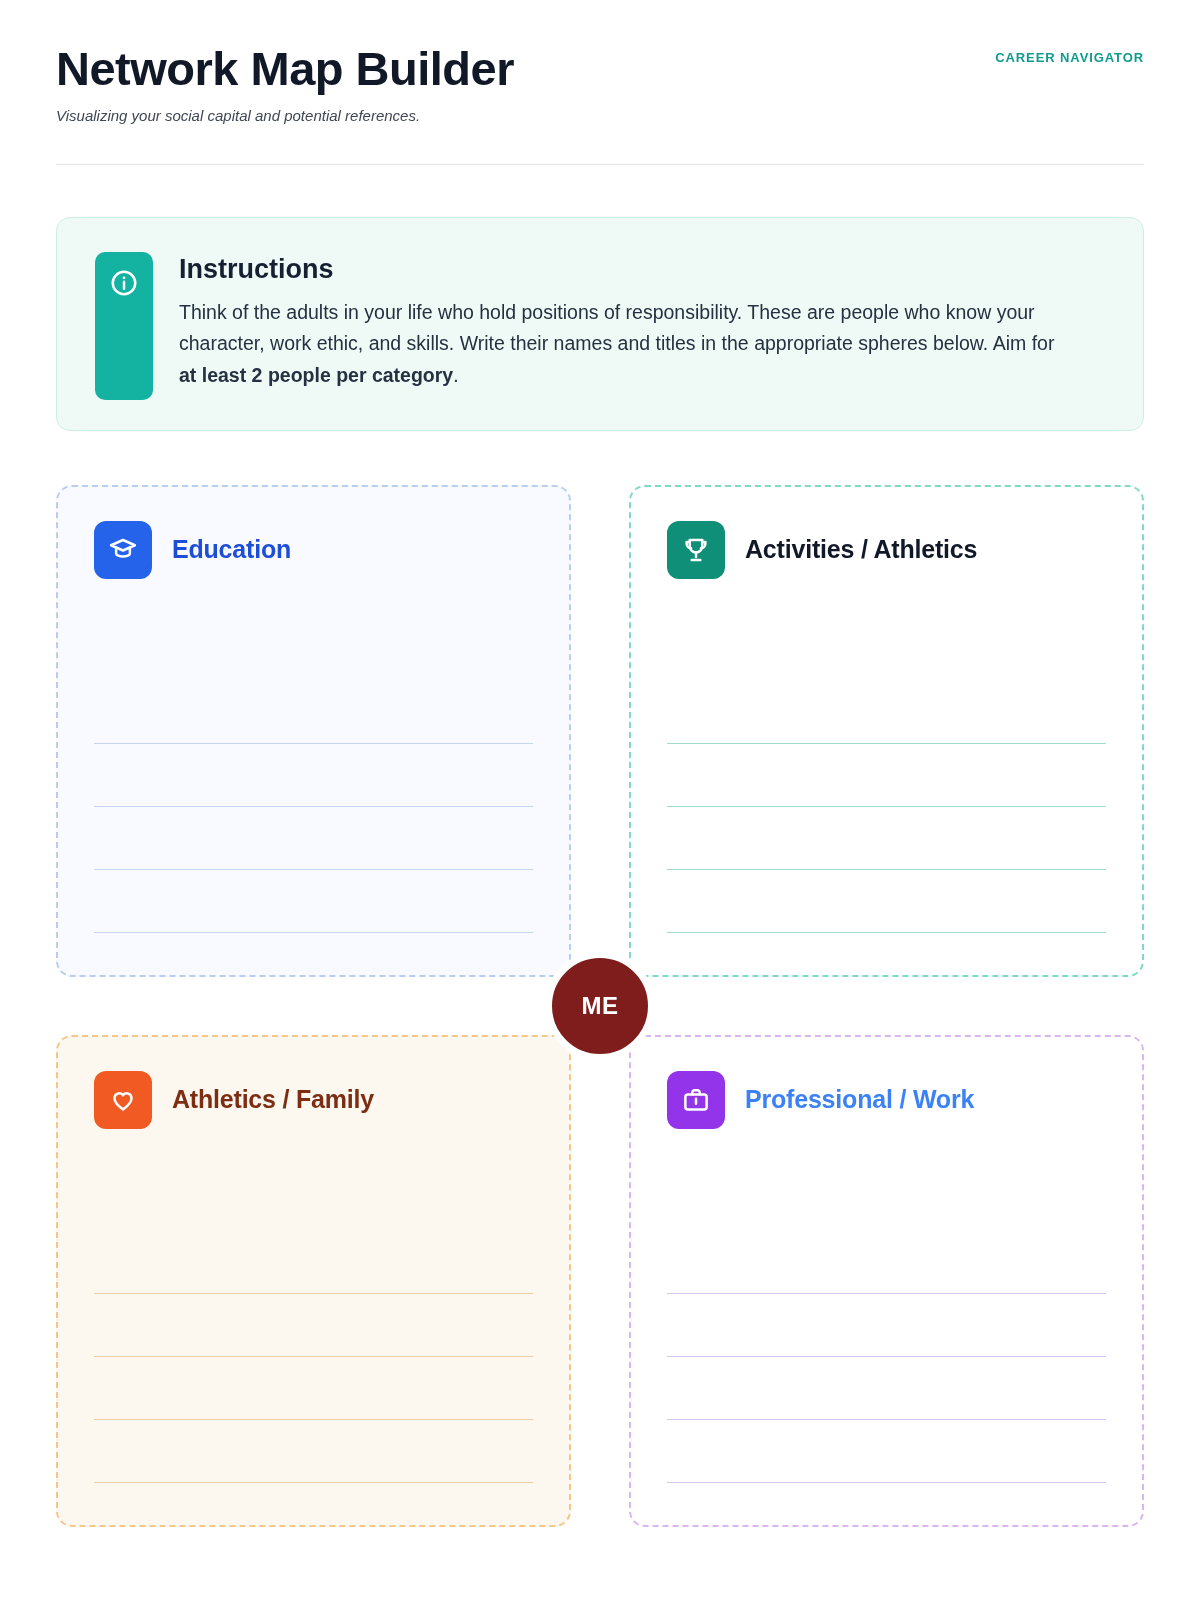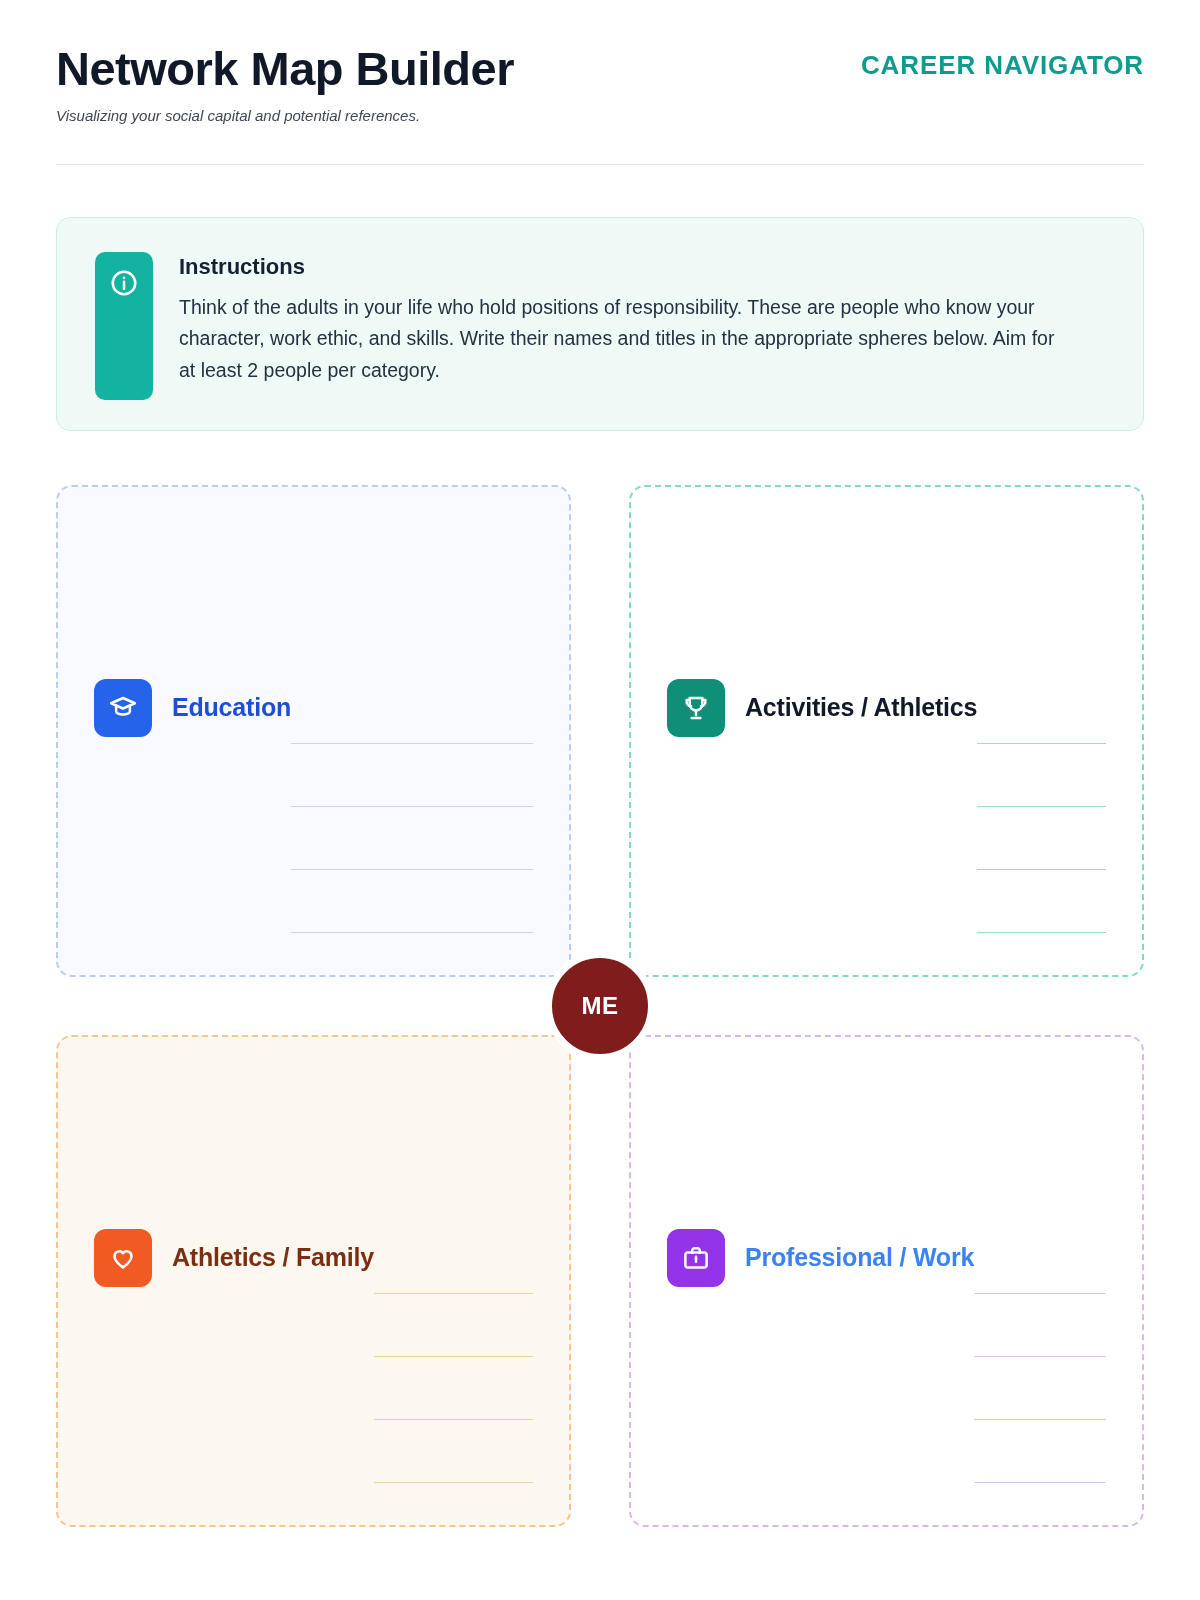--- a/index.html
+++ b/index.html
@@ -44,21 +44,21 @@
     margin: 0;
   }
   .meta-block {
     text-align: right;
     min-width: 400px;
     padding-top: 10px;
   }
   .brand {
     color: #0f9b8e;
     font-weight: 700;
-    font-size: 26px;
+    font-size: 13px;
     letter-spacing: 0.9px;
     margin-bottom: 16px;
   }
   .meta-fields {
     display: flex;
     gap: 28px;
     justify-content: flex-end;
   }
   .meta-field {
     width: 204px;
@@ -93,47 +93,48 @@
     background: #14b2a0;
     border-radius: 10px;
     flex: 0 0 auto;
     display: flex;
     justify-content: center;
     padding-top: 16px;
   }
   .info-badge svg { display: block; }
   .instr-body { padding-top: 2px; }
   .instr-title {
-    font-size: 22px;
+    font-size: 27px;
     font-weight: 700;
     color: #152033;
     margin: 0 0 12px 0;
   }
   .instr-text {
     font-size: 19.5px;
     line-height: 1.62;
     color: #253041;
     margin: 0;
     max-width: 880px;
   }
-  .instr-text b { font-weight: 400; }
+  .instr-text b { font-weight: 700; }
 
   
   .grid {
     margin-top: 54px;
     display: grid;
     grid-template-columns: 1fr 1fr;
     gap: 58px 58px;
     position: relative;
   }
   .quad {
     border-radius: 16px;
     padding: 34px 36px 32px 36px;
     min-height: 492px;
     display: flex;
+    flex-direction: column;
     text-align: right;
   }
   .quad-head {
     display: flex;
     align-items: center;
     gap: 20px;
     margin-bottom: 48px;
   }
   .quad-icon {
     width: 58px;

